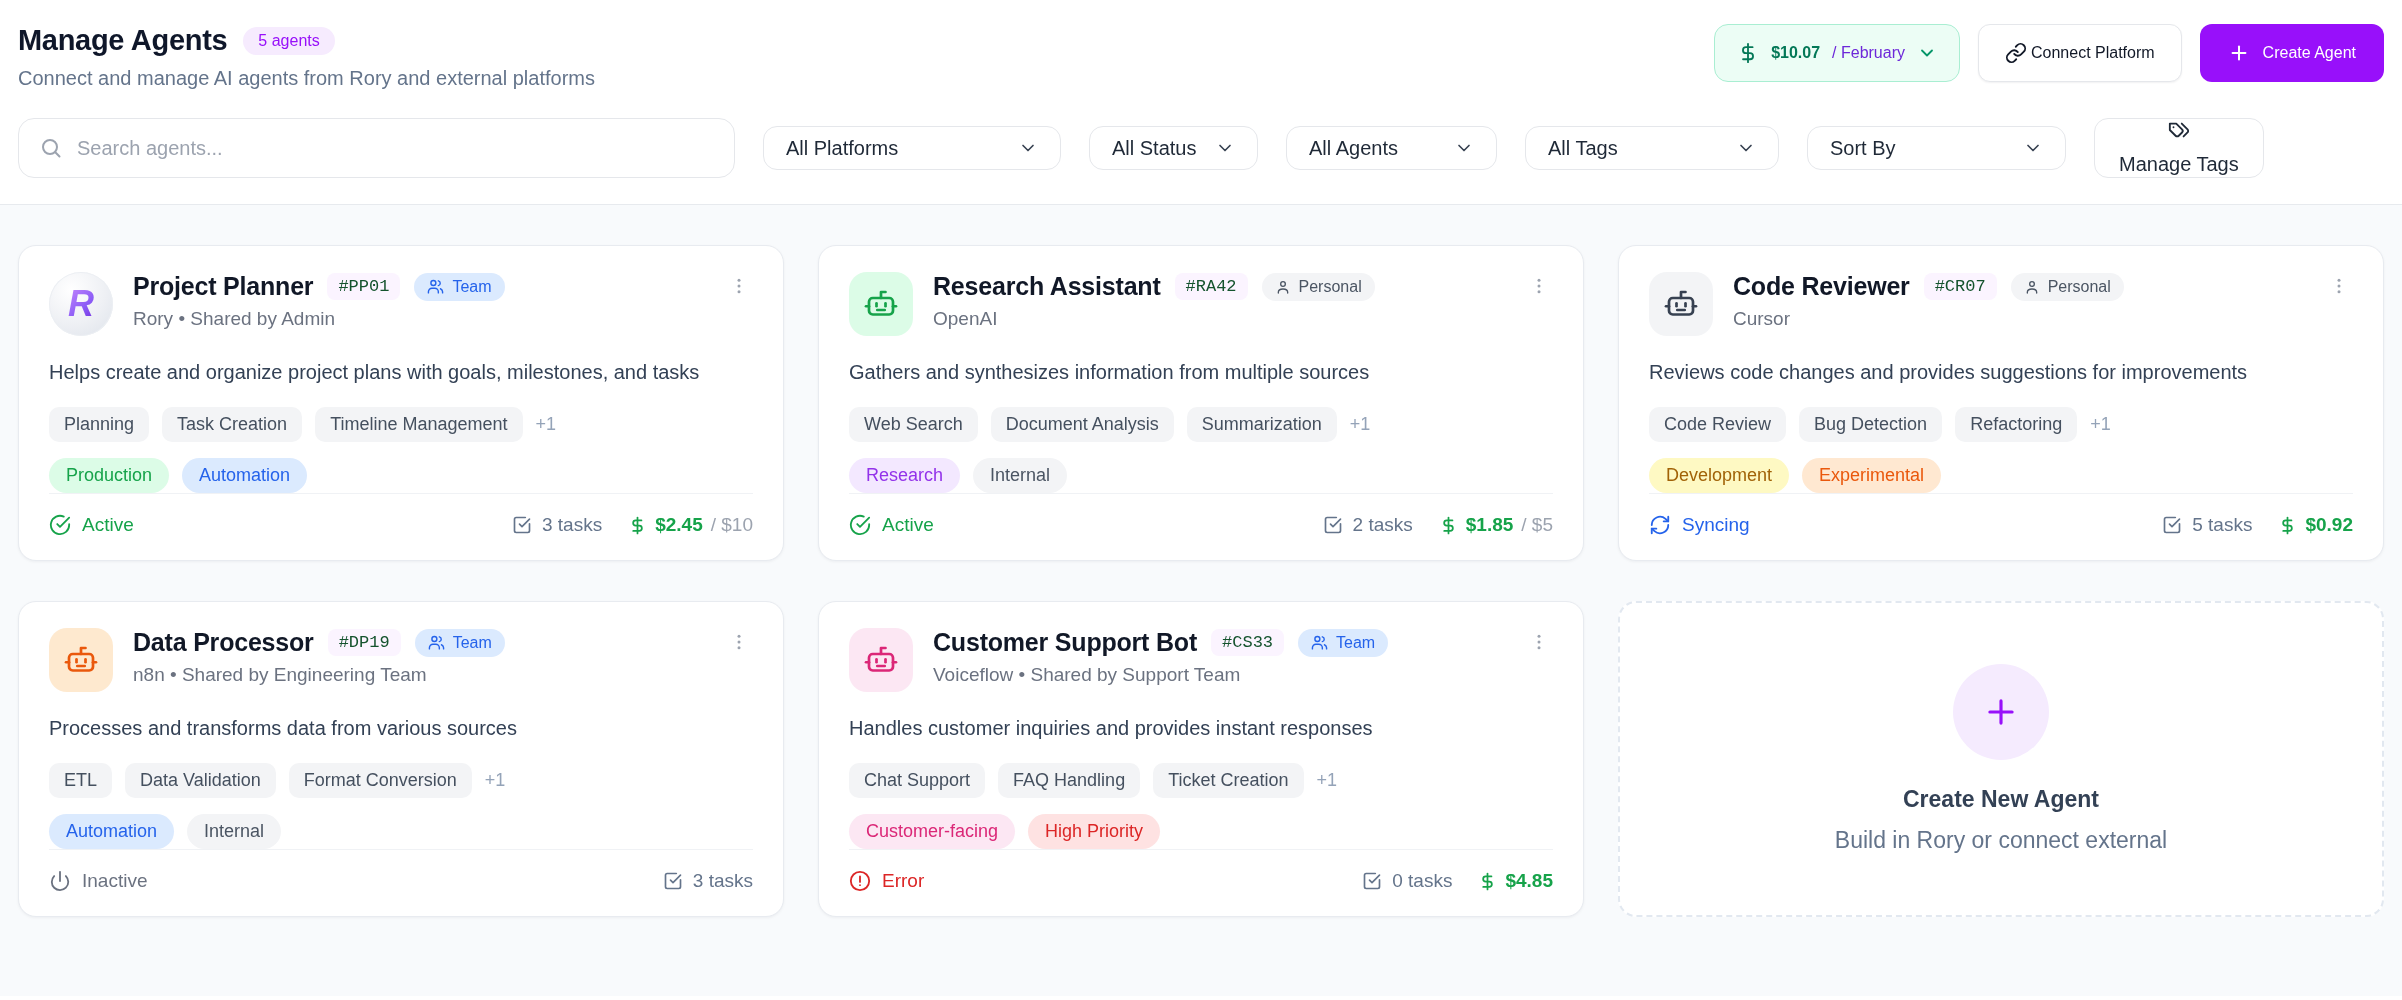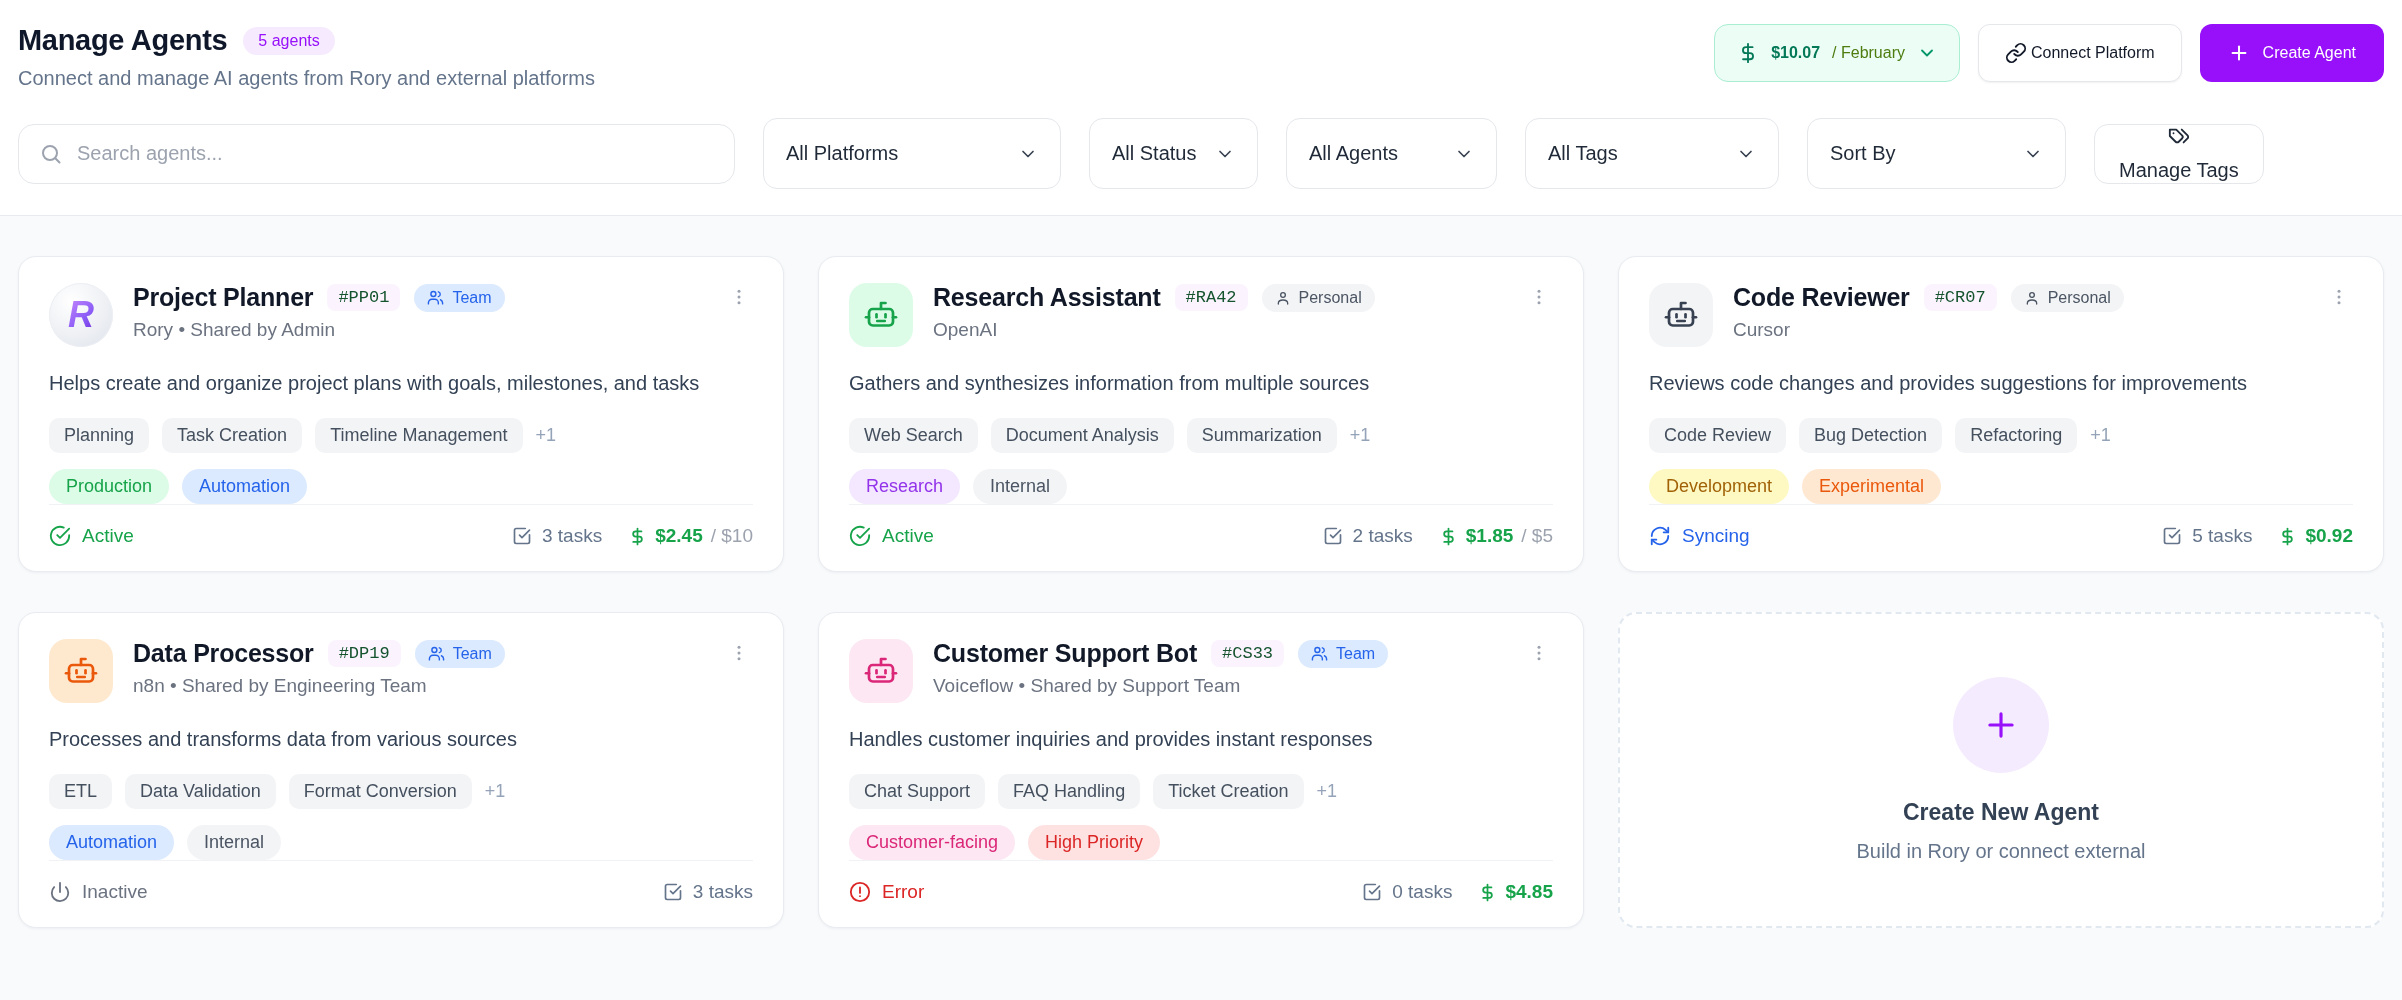--- a/index.html
+++ b/index.html
@@ -10,31 +10,31 @@
   .header { padding:24px 18px 0 18px; display:flex; justify-content:space-between; align-items:flex-start; }
   .title-row { display:flex; align-items:center; gap:16px; }
   .page-title { font-size:29px; font-weight:700; color:#0f172a; letter-spacing:-0.3px; }
   .count-badge { font-size:16px; font-weight:500; color:#9810fa; background:#f6ebfe; padding:5px 15px; border-radius:999px; }
   .subtitle { margin-top:10px; font-size:20px; color:#64748b; }
 
   .header-actions { display:flex; gap:18px; align-items:center; }
   .btn { height:58px; display:flex; align-items:center; border-radius:12px; font-size:16px; cursor:default; }
   .budget-btn { background:#ecfdf5; border:1px solid #a9eed2; border-radius:14px; padding:0 22px; gap:12px; color:#047857; }
   .budget-amount { font-weight:700; color:#047857; }
-  .budget-period { color:#4d7c0f; }
+  .budget-period { color:#6d28d9; }
   .budget-btn svg { flex:0 0 auto; }
   .connect-btn { background:#ffffff; border:1px solid #e5e7eb; box-shadow:0 1px 2px rgba(16,24,40,.06); padding:0 26px; gap:4px; font-weight:500; color:#111827; border-radius:12px; }
   .create-btn { background:#9810fa; color:#ffffff; padding:0 28px; gap:13px; font-weight:500; border:none; border-radius:12px; }
 
   
   .filter-row { display:flex; gap:28px; align-items:center; padding:28px 18px 26px 18px; border-bottom:1px solid #e7eaee; }
   .search-box { width:717px; height:60px; border:1px solid #e5e7eb; border-radius:16px; display:flex; align-items:center; padding:8px 20px; gap:14px; background:#fff; }
   .search-box input { border:none; outline:none; font-size:20px; flex:1; color:#111827; background:transparent; font-family:"Liberation Sans", sans-serif; }
   .search-box input::placeholder { color:#9ca3af; }
-  .dropdown { height:71px; border:1px solid #e5e7eb; border-radius:14px; background:#fff; display:flex; align-items:center; justify-content:space-between; padding:0 22px; font-size:20px; color:#1f2937; }
+  .dropdown { height:44px; border:1px solid #e5e7eb; border-radius:14px; background:#fff; display:flex; align-items:center; justify-content:space-between; padding:0 22px; font-size:20px; color:#1f2937; }
   .dd-w0 { width:298px; } .dd-w1 { width:169px; } .dd-w2 { width:211px; } .dd-w3 { width:254px; } .dd-w4 { width:259px; }
   .manage-tags-btn { height:60px; border:1px solid #e5e7eb; border-radius:14px; background:#fff; display:flex; align-items:center; gap:12px; padding:0 24px; font-size:20px; color:#1f2937;flex-direction:column; }
   .icon-muted { color:#9ca3af; } .icon-dark { color:#374151; }
 
   
   .main { background:#f8fafc; padding:40px 18px 10px 18px; min-height:791px; }
   .grid { display:grid; grid-template-columns:repeat(3, 1fr); column-gap:34px; row-gap:40px; }
   .card { background:#ffffff; border:1px solid #e8ebf0; border-radius:18px; padding:26px 30px 24px 30px; display:flex; flex-direction:column; box-shadow:0 1px 3px rgba(16,24,40,.05); }
 
   .card-head { display:flex; align-items:flex-start; gap:20px; }
@@ -81,21 +81,21 @@
   .tasks { display:flex; align-items:center; gap:10px; font-size:19px; color:#64748b; }
   .cost { display:flex; align-items:center; gap:8px; font-size:19px; }
   .cost-amount { color:#16a34a; font-weight:700; }
   .cost-budget { color:#9ca3af; }
   .cost svg { color:#16a34a; }
 
   
   .create-card { border:2px dashed #e2e8f0; border-radius:18px; background:#ffffff; display:flex; flex-direction:column; align-items:center; justify-content:center; gap:0; }
   .plus-circle { width:96px; height:96px; border-radius:50%; background:#f5ebfe; color:#9810fa; display:flex; align-items:center; justify-content:center; }
   .create-title { margin-top:26px; font-size:23px; font-weight:600; color:#334155; }
-  .create-sub { margin-top:14px; font-size:20px; color:#64748b; }
+  .create-sub { margin-top:14px; font-size:23px; color:#64748b; }
 
   svg { display:block; }
 </style>
 </head>
 <body>
 
 <div class="header">
   <div>
     <div class="title-row">
       <span class="page-title">Manage Agents</span>

